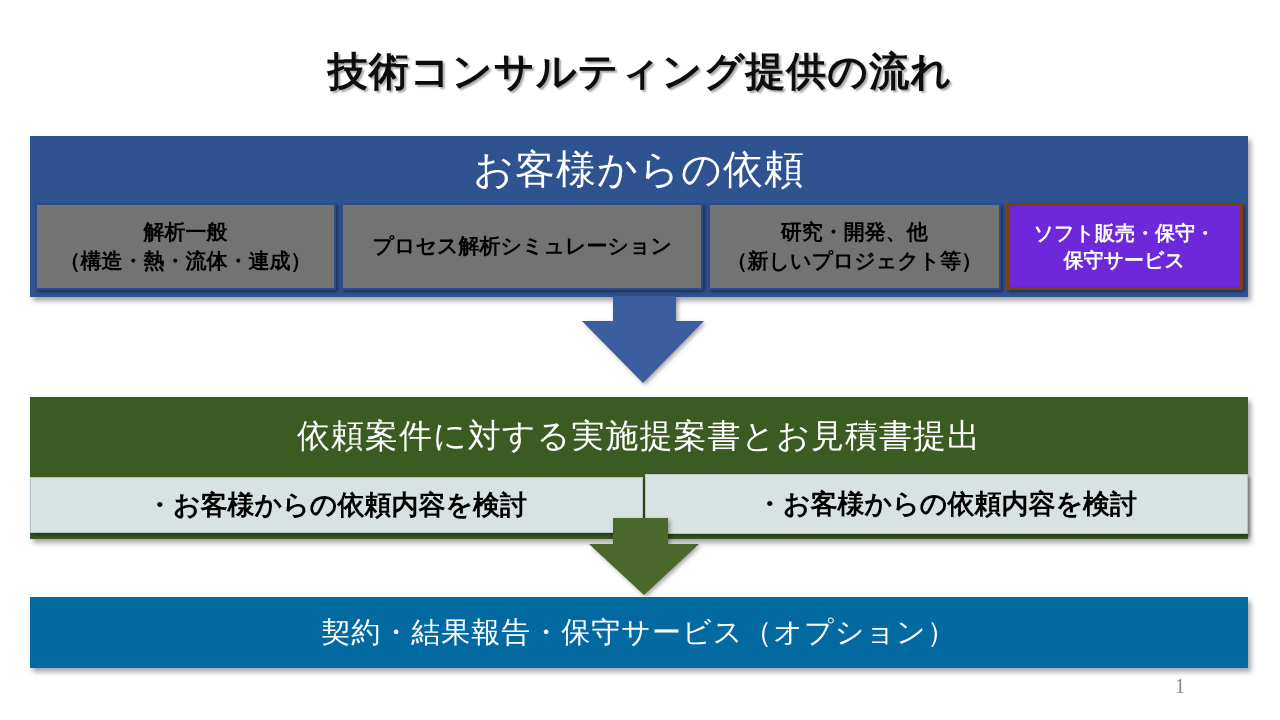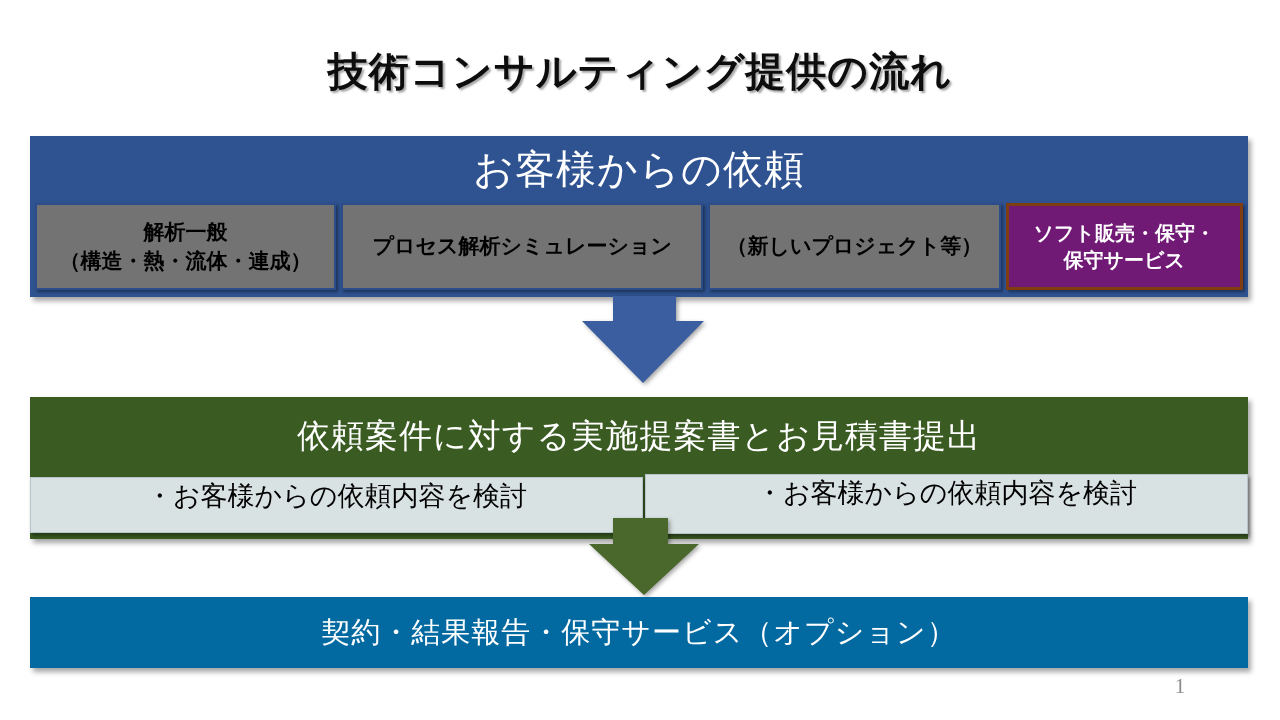--- a/index.html
+++ b/index.html
@@ -31,21 +31,21 @@
     display: flex; gap: 5px;
   }
   .req-item {
     background: #737373; border: 2px solid #2c4c8a;
     display: flex; flex-direction: column; align-items: center; justify-content: center;
     color: #000000; font-weight: 700; font-size: 21px; line-height: 1.35;
     text-align: center;
     box-shadow: 2px 2px 3px rgba(0,0,0,0.4);
   }
   .req-item.highlight {
-    background: #701a75; border: 3px solid #7f3d10;
+    background: #6d28d9; border: 3px solid #7f3d10;
     color: #ffffff; font-size: 20px;
   }
   .f1 { flex: 303 0 0; } .f2 { flex: 365 0 0; } .f3 { flex: 294 0 0; } .f4 { flex: 236 0 0; }
 
   
   .arrow { position: absolute; filter: drop-shadow(2px 2px 2px rgba(0,0,0,0.35)); }
   .arrow-blue  { left: 582px; top: 296px; }
   .arrow-green { left: 589px; top: 518px; }
 
   
@@ -55,22 +55,22 @@
     box-shadow: 3px 4px 5px rgba(0,0,0,0.35);
   }
   .sec-proposal .sec-header {
     position: absolute; left: 0; top: 0; width: 100%; height: 78px;
     display: flex; align-items: center; justify-content: center;
     color: #ffffff; font-size: 33px; font-weight: 400; letter-spacing: 1px;
   }
   .prop-item {
     position: absolute;
     background: #d9e2e2; border: 1px solid #b7c4cb;
-    display: flex; align-items: flex-start; justify-content: center;
-    color: #000000; font-size: 27px; font-weight: 400;
+    display: flex; align-items: center; justify-content: center;
+    color: #000000; font-size: 27px; font-weight: 700;
     box-shadow: 2px 3px 3px rgba(0,0,0,0.35);
   }
   .prop-left  { left: 0px;   top: 80px; width: 613px; height: 56px; }
   .prop-right { left: 615px; top: 77px; width: 603px; height: 60px; }
 
   
   .sec-contract {
     position: absolute; left: 30px; top: 597px; width: 1218px; height: 71px;
     background: #0369a1;
     display: flex; align-items: center; justify-content: center;
@@ -95,20 +95,21 @@
     <div class="sec-header">お客様からの依頼</div>
     <div class="req-items">
       <div class="req-item f1">
         <span>解析一般</span>
         <span>（構造・熱・流体・連成）</span>
       </div>
       <div class="req-item f2">
         <span>プロセス解析シミュレーション</span>
       </div>
       <div class="req-item f3">
+        <span>研究・開発、他</span>
         <span>（新しいプロジェクト等）</span>
       </div>
       <div class="req-item f4 highlight">
         <span>ソフト販売・保守・</span>
         <span>保守サービス</span>
       </div>
     </div>
   </div>
 
   <svg class="arrow arrow-blue" width="122" height="87" viewBox="0 0 122 87">

